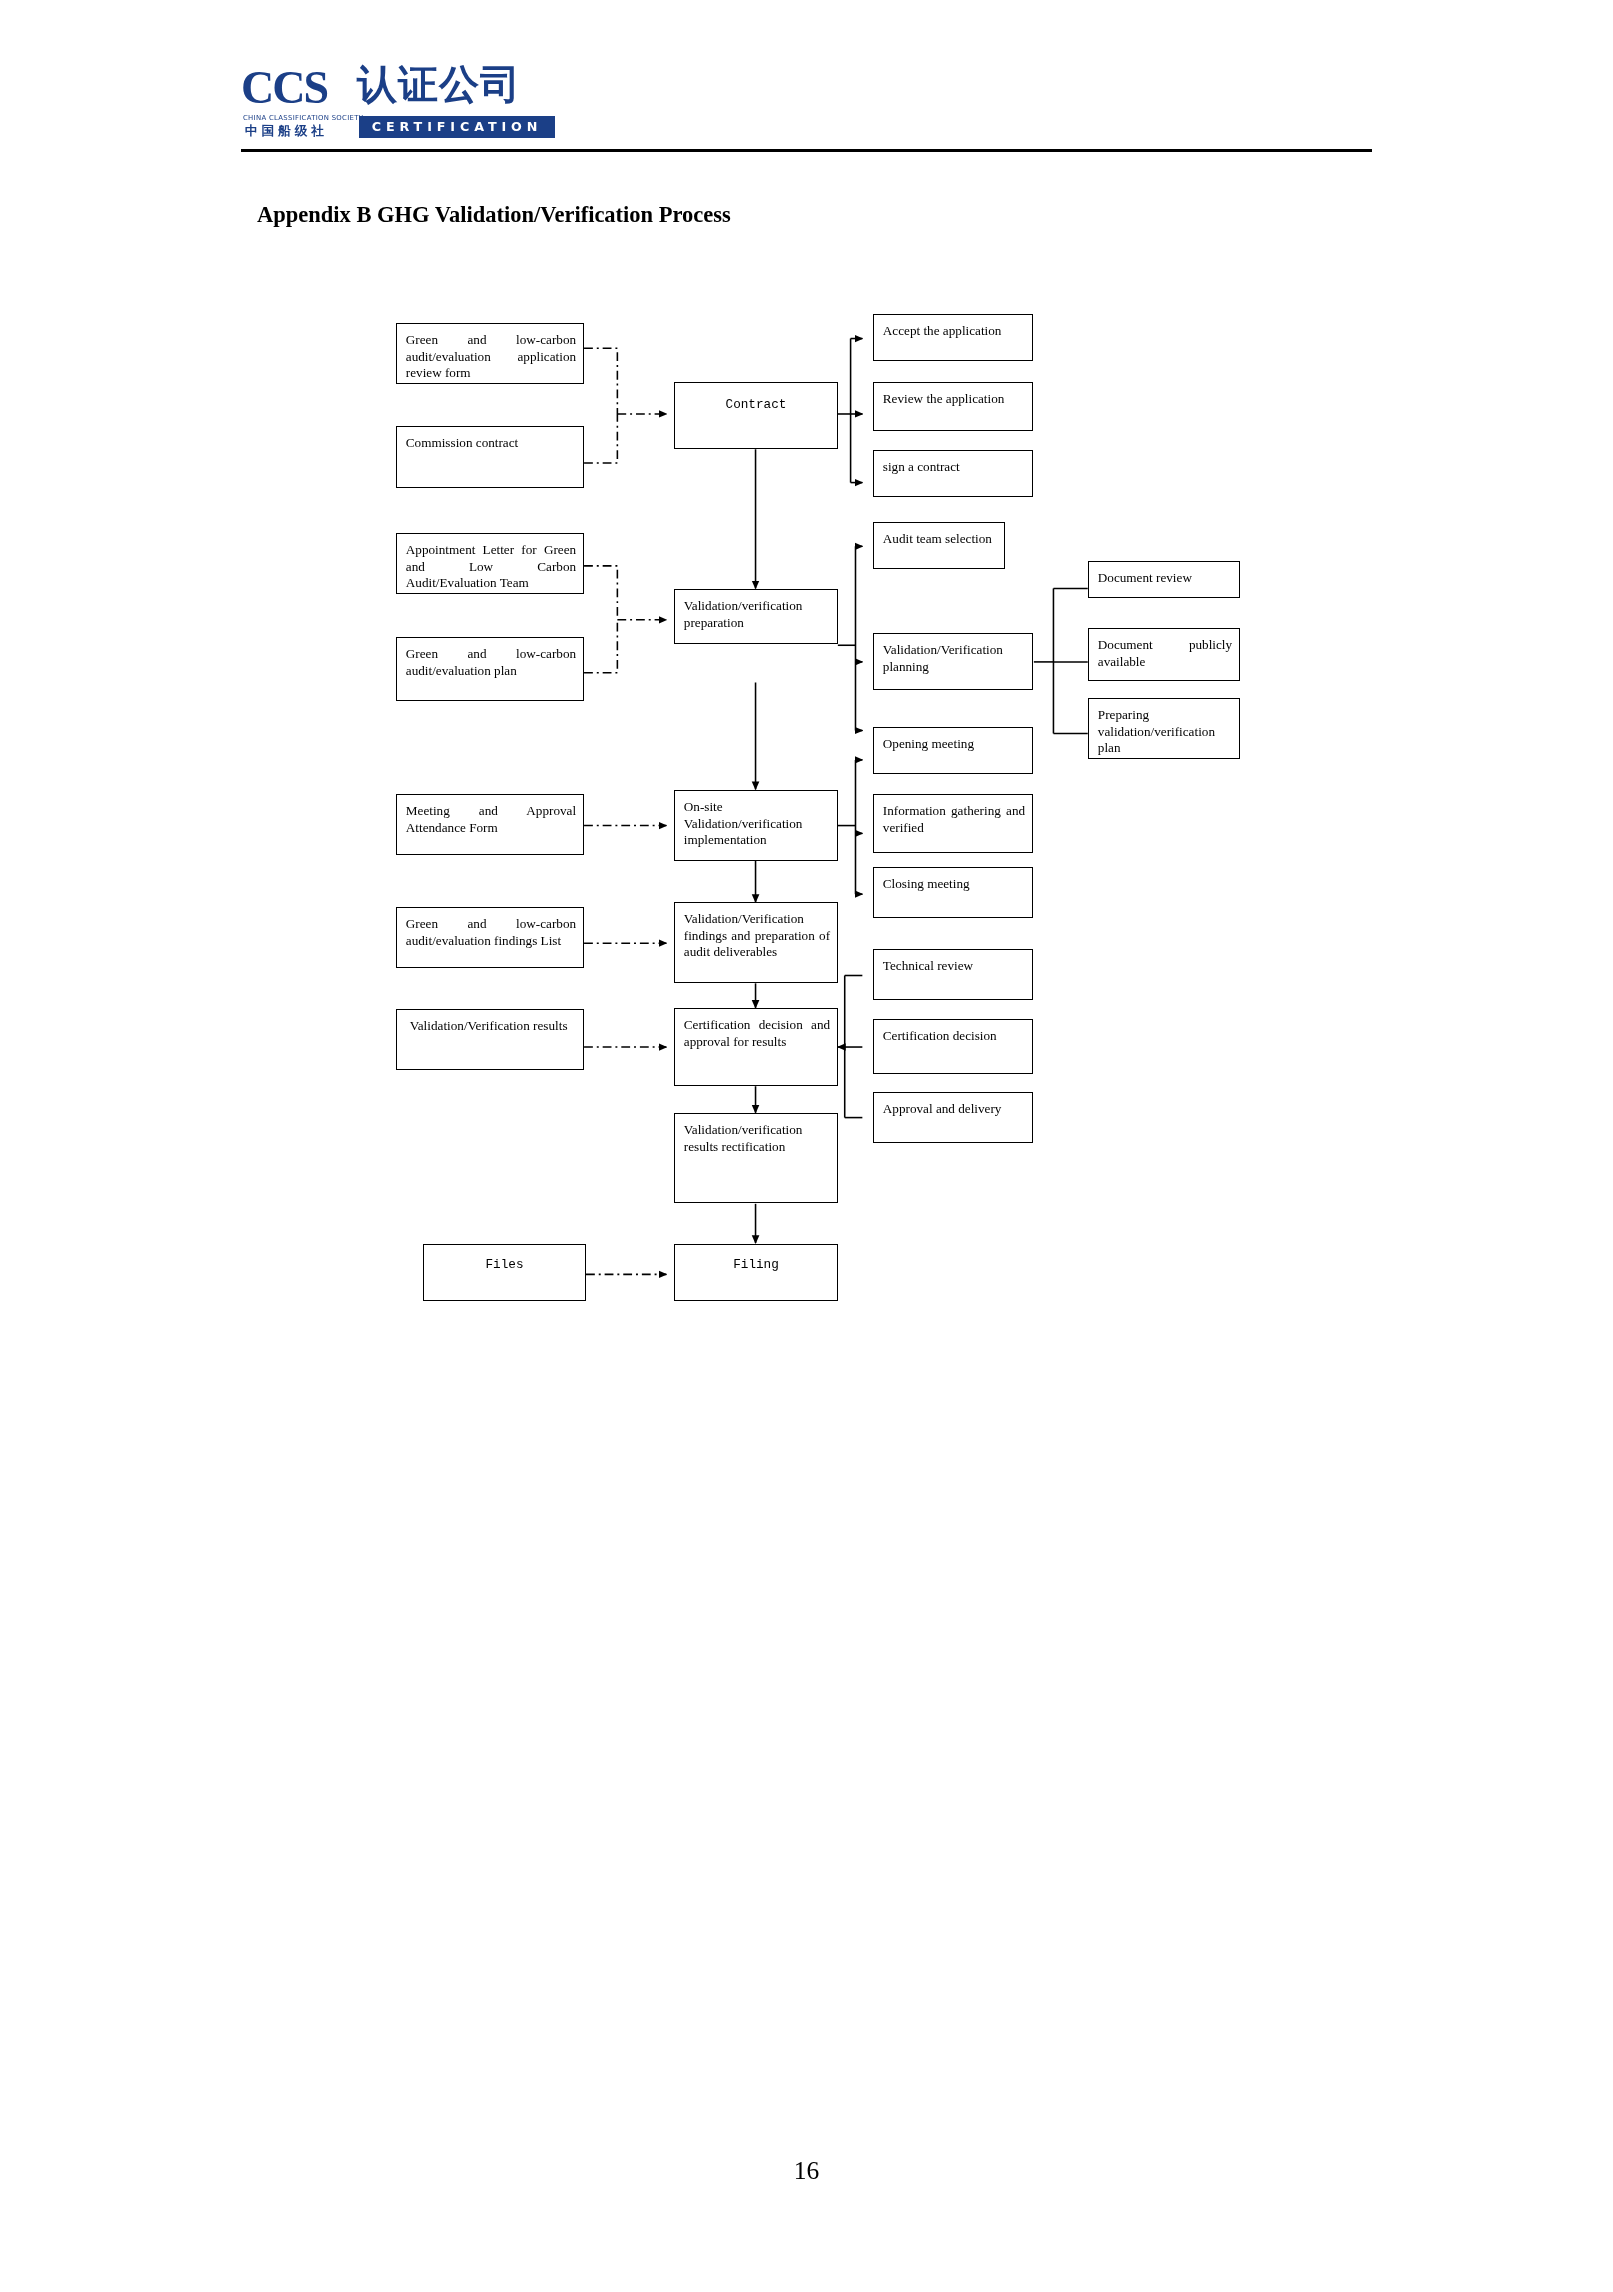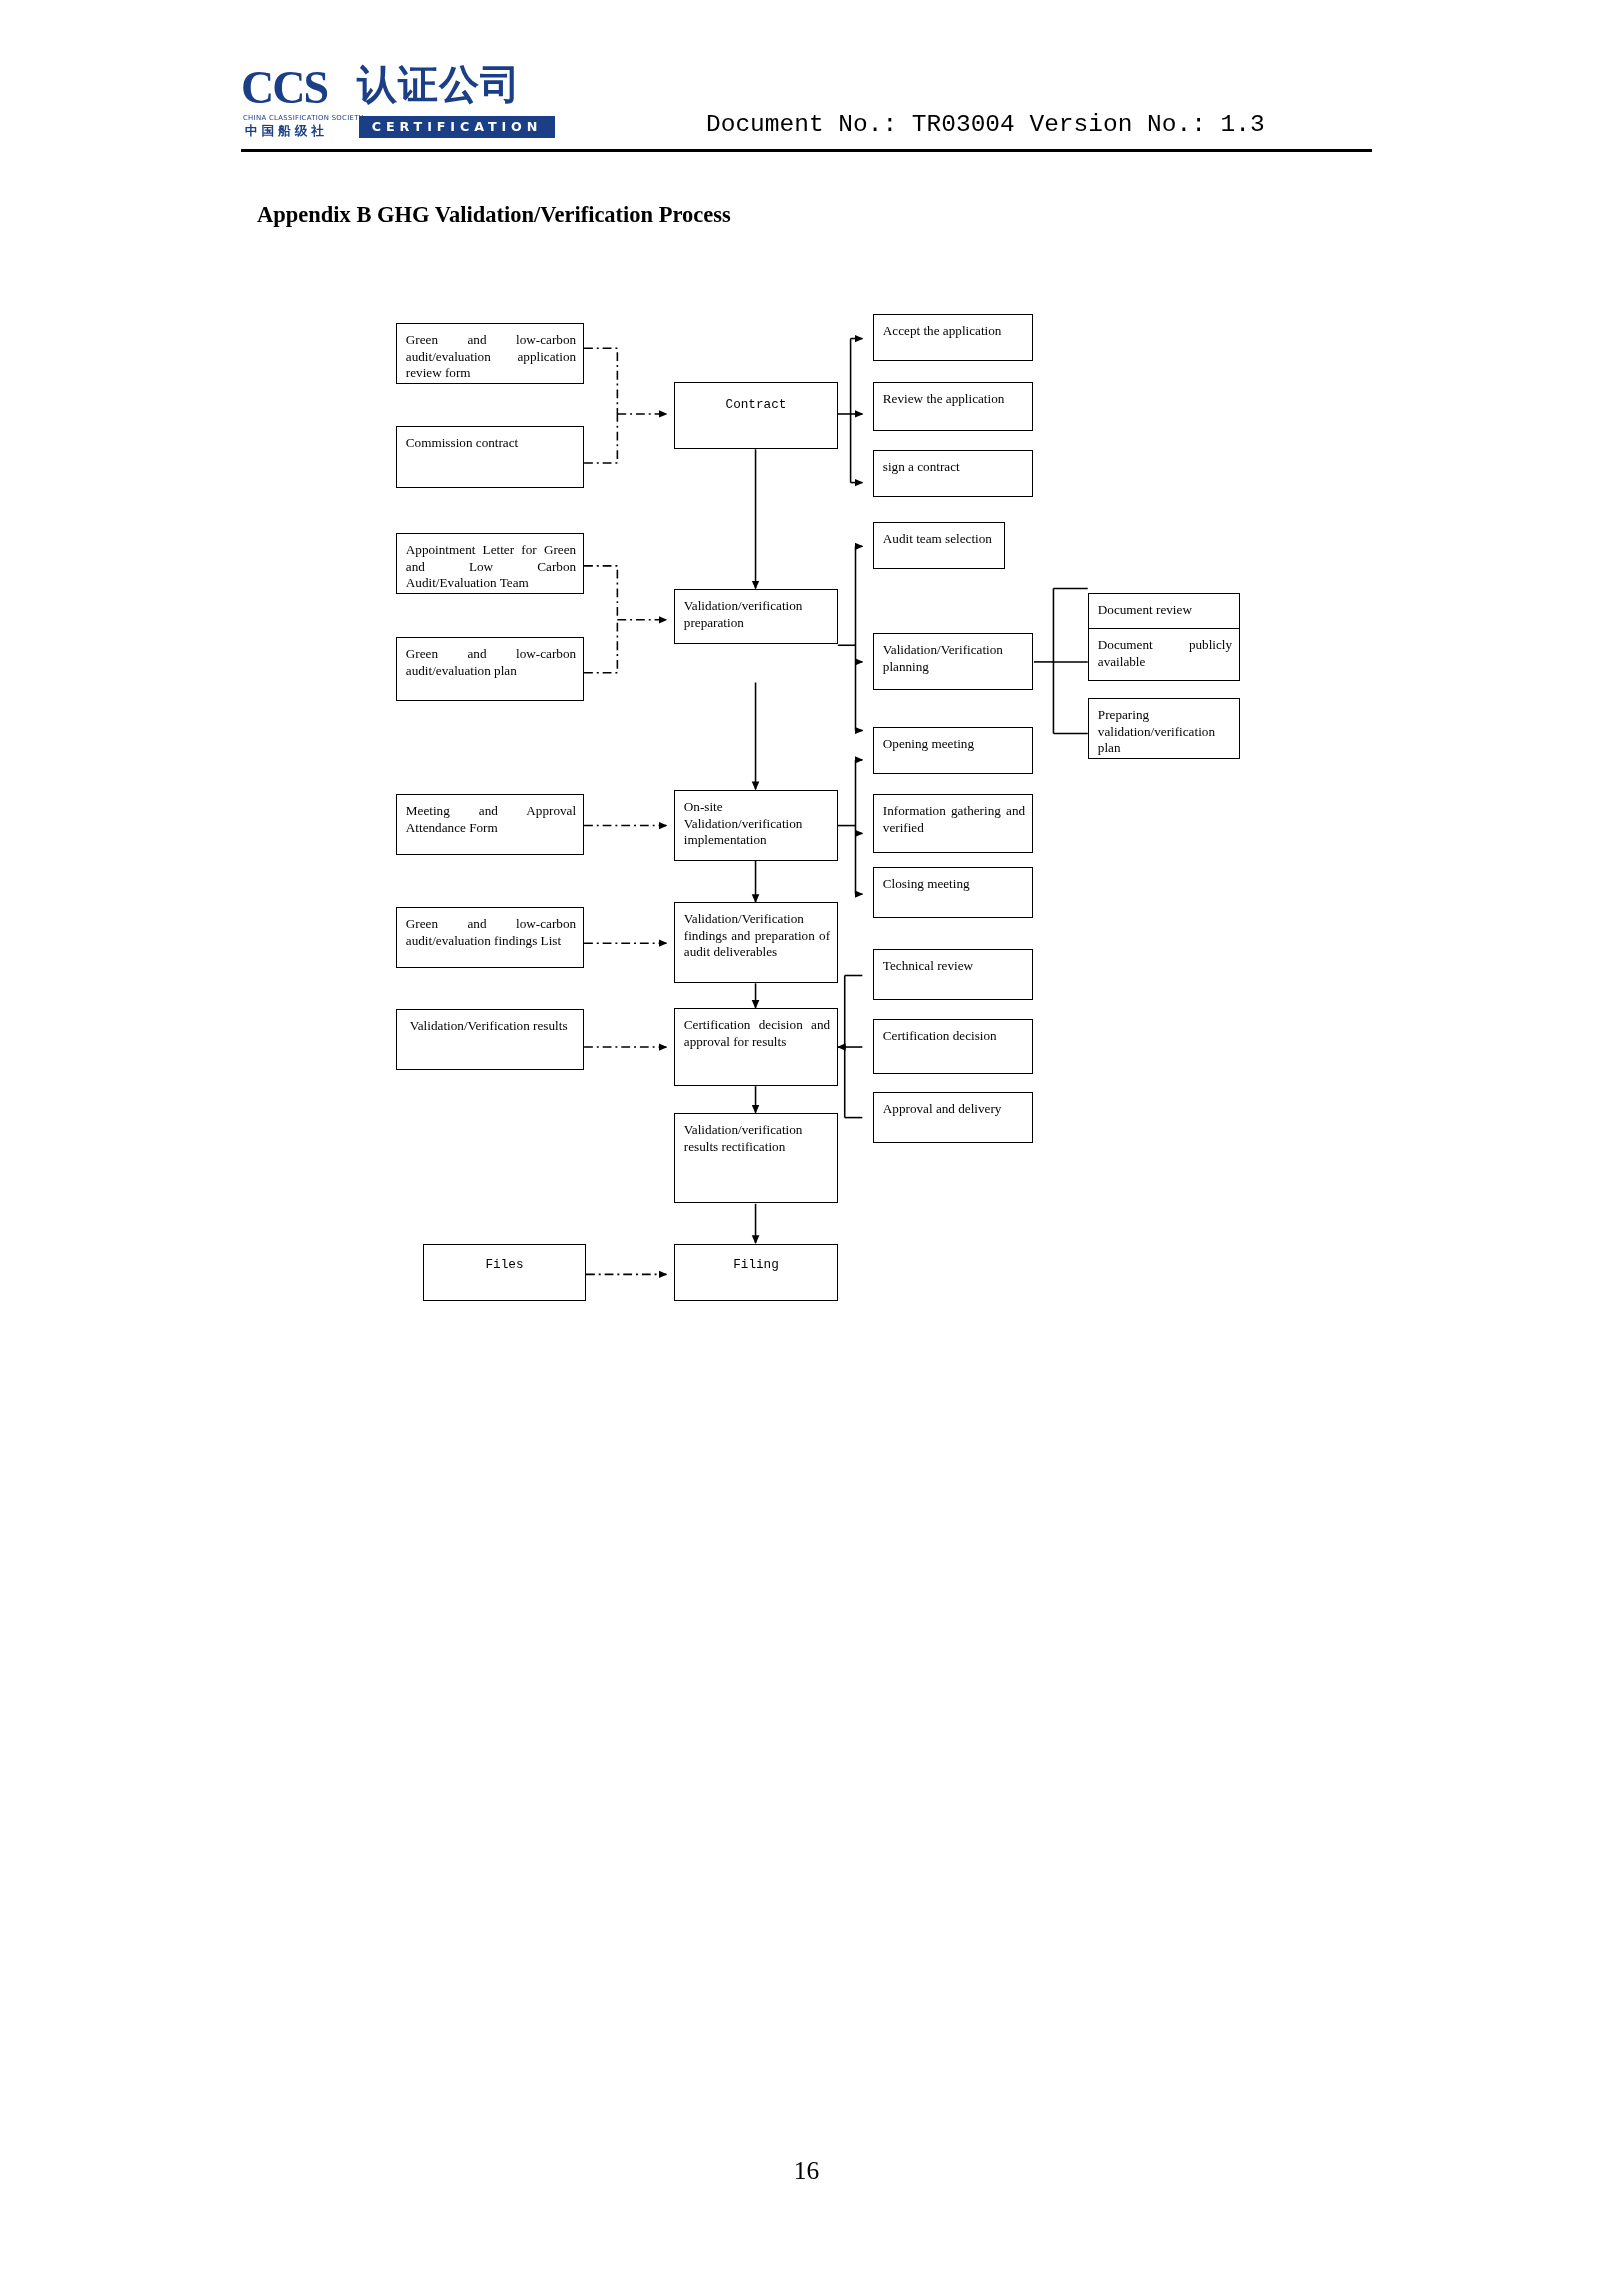--- a/index.html
+++ b/index.html
@@ -99,21 +99,20 @@
 <div class="page">
 
   <div class="header">
     <div class="logo">
       <div class="logo-ccs">CCS</div>
       <div class="logo-cn">认证公司</div>
       <div class="logo-sub-en">CHINA CLASSIFICATION SOCIETY</div>
       <div class="logo-sub-cn">中国船级社</div>
       <div class="logo-cert">CERTIFICATION</div>
     </div>
-    <div class="doc-no">Document No.: TR03004 Version No.: 1.3</div>
     <div class="header-rule"></div>
   </div>
 
   <div class="appendix-title">Appendix B GHG Validation/Verification Process</div>
 
   <div class="chart">
 
     <svg viewBox="0 0 1646 2339">
       <defs>
         <marker id="ah" markerWidth="9" markerHeight="9" refX="8" refY="4.5" orient="auto" markerUnits="userSpaceOnUse">
@@ -219,21 +218,21 @@
     </div>
 
     <div class="node" style="left:873px;top:522px;width:132px;height:47px;">
       <div class="txt">Audit team selection</div>
     </div>
 
     <div class="node" style="left:873px;top:633px;width:160px;height:57px;">
       <div class="txt">Validation/Verification planning</div>
     </div>
 
-    <div class="node" style="left:1088px;top:561px;width:152px;height:37px;margin-top:32px;">
+    <div class="node" style="left:1088px;top:561px;width:152px;height:37px;">
       <div class="txt">Document review</div>
     </div>
 
     <div class="node" style="left:1088px;top:628px;width:152px;height:53px;">
       <div class="txt">Document publicly available</div>
     </div>
 
     <div class="node" style="left:1088px;top:698px;width:152px;height:61px;">
       <div class="txt">Preparing validation/verification plan</div>
     </div>

